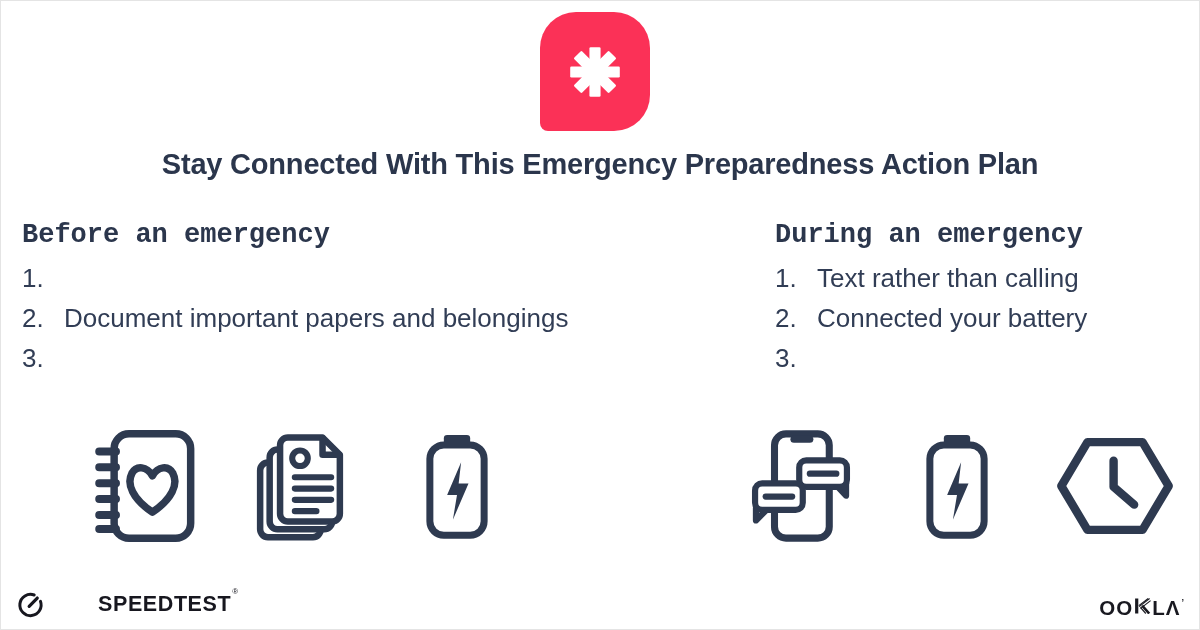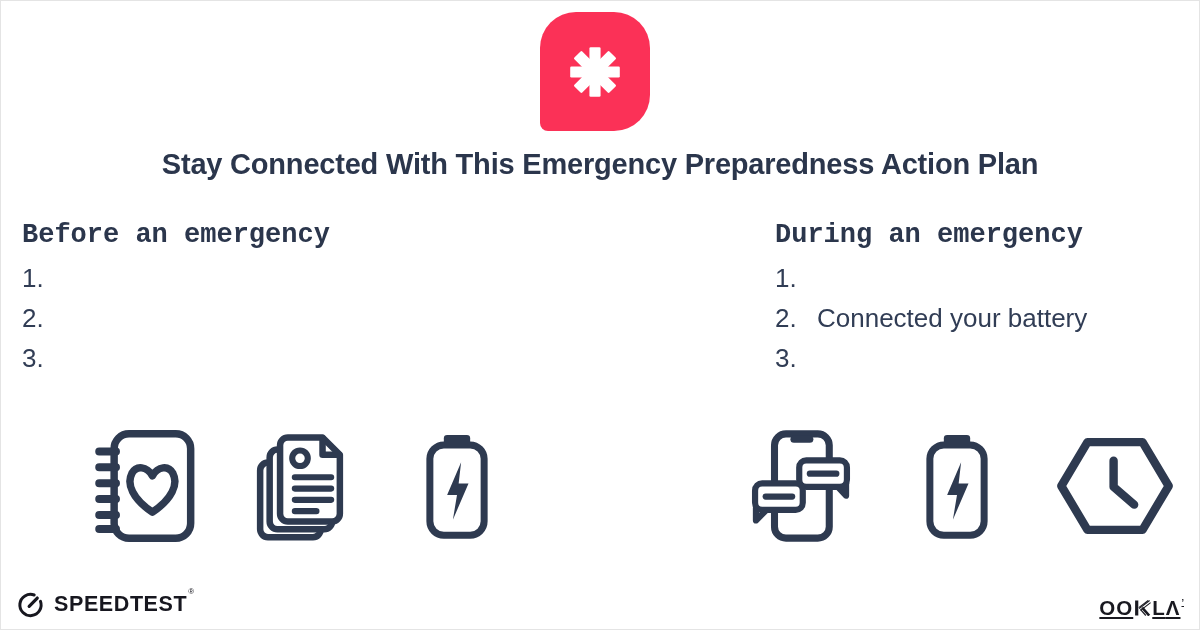--- a/index.html
+++ b/index.html
@@ -35,25 +35,25 @@
   .icon-row-left  { left:88px;  gap:0; }
   .icon-row-right { left:748px; gap:0; }
   .icon-box { display:flex; align-items:center; justify-content:center; }
   .gap48{width:48px;} .gap68{width:68px;} .gap66{width:66px;} .gap58{width:58px;}
 
   
   .footer-speedtest {
     position:absolute; left:16px; bottom:10px;
     display:flex; align-items:center; gap:9px; color:#17171f;
   }
-  .footer-speedtest .word { font-size:21.5px; font-weight:bold; letter-spacing:0.6px; line-height:1; }
+  .footer-speedtest .word { font-size:21.5px; font-weight:bold; letter-spacing:0.6px; line-height:1;margin-left:44px; }
   .footer-speedtest sup { font-size:8px; vertical-align:top; line-height:1; position:relative; top:-6px; left:1px; font-weight:normal;}
   .footer-ookla {
     position:absolute; right:16px; bottom:12px;
-    display:flex; align-items:center; color:#191920;text-decoration:underline;
+    display:flex; align-items:flex-start; color:#191920;
   }
   .footer-ookla .seg { font-size:20.5px; font-weight:bold; letter-spacing:1px; line-height:1; }
   .footer-ookla svg { display:block; margin:0 1px 0.5px 2px; }
   .footer-ookla .tm { font-size:9px; line-height:1; margin:0 0 10px 1px; font-weight:bold; }
 </style>
 </head>
 <body>
 
 <div class="canvas">
 
@@ -71,32 +71,34 @@
   <h1 class="page-title">Stay Connected With This Emergency Preparedness Action Plan</h1>
 
   <div class="col col-left">
     <h2>Before an emergency</h2>
     <ol class="plan-list">
       <li>
         <span class="num">1.</span>
       </li>
       <li>
         <span class="num">2.</span>
+        <span>Document important papers and belongings</span>
       </li>
       <li>
         <span class="num">3.</span>
       </li>
     </ol>
   </div>
 
   <div class="col col-right">
     <h2>During an emergency</h2>
     <ol class="plan-list">
       <li>
         <span class="num">1.</span>
+        <span>Text rather than calling</span>
       </li>
       <li>
         <span class="num">2.</span>
         <span>Connected your battery</span>
       </li>
       <li>
         <span class="num">3.</span>
       </li>
     </ol>
   </div>

